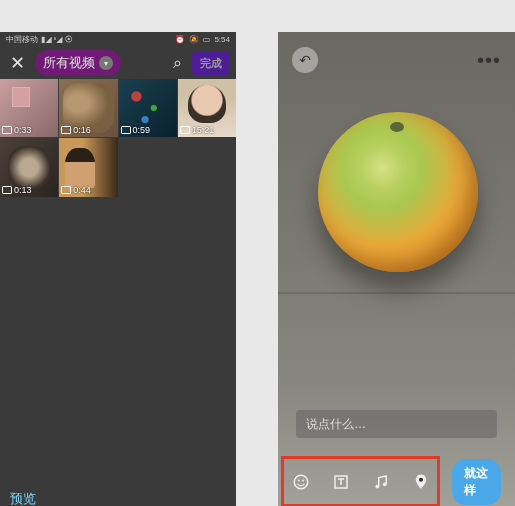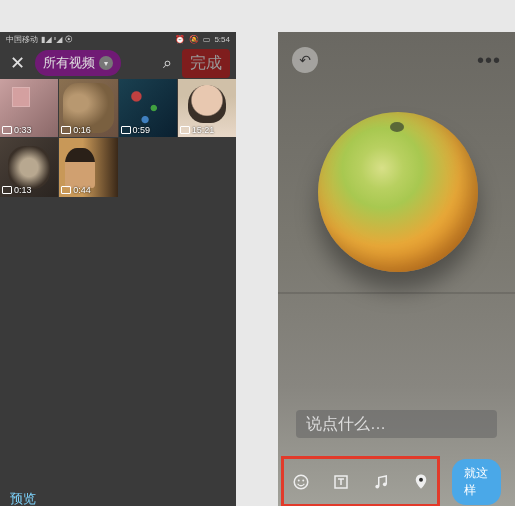--- a/index.html
+++ b/index.html
@@ -11,21 +11,21 @@
   
   .status-bar { height: 15px; display: flex; justify-content: space-between; align-items: center; padding: 0 6px; color: #ccc; font-size: 8px; }
   .status-left { display: flex; gap: 3px; align-items: center; }
   .status-right { display: flex; gap: 4px; align-items: center; }
   .header { height: 32px; display: flex; align-items: center; padding: 0 6px; gap: 6px; background: #3a3a3a; }
   .close-x { color: #e0e0e0; font-size: 18px; cursor: pointer; padding: 2px 4px; }
   .dropdown { background: #701a75; border-radius: 14px; padding: 4px 8px; display: flex; align-items: center; gap: 4px; color: #e0e0e0; font-size: 13px; cursor: pointer; }
   .drop-caret { width: 14px; height: 14px; border-radius: 50%; background: #777; display: flex; align-items: center; justify-content: center; font-size: 8px; }
   .spacer { flex: 1; }
   .search-ic { color: #e0e0e0; font-size: 16px; cursor: pointer; padding: 4px; }
-  .done-btn { background: #7f1d1d; border-radius: 4px; padding: 4px 8px; color: #999; font-size: 16px; cursor: pointer; }
+  .done-btn { background: #4c1d95; border-radius: 4px; padding: 4px 8px; color: #999; font-size: 11px; cursor: pointer; font-weight: bold; }
 
   .grid { display: grid; grid-template-columns: repeat(4, 1fr); gap: 1px; background: #3a3a3a; }
   .thumb { position: relative; aspect-ratio: 1/1; background: #222; overflow: hidden; cursor: pointer; }
   .thumb-img { position: absolute; inset: 0; }
   .thumb-badge { position: absolute; bottom: 2px; left: 2px; display: flex; align-items: center; gap: 2px; color: #fff; font-size: 9px; text-shadow: 0 0 2px #000; }
   .vid-ic { width: 10px; height: 8px; border: 1px solid #fff; border-radius: 1px; }
   .t1 { background: linear-gradient(135deg,#c9a0a0,#8a6868); }
   .t1-rect { position:absolute; top:8px; left:12px; width:18px; height:20px; background:#d4a0a0; border:1px solid #fff3; }
   .t2 { background: linear-gradient(135deg,#8a7050,#6a5040); }
   .t2-dog { position:absolute; inset:4px; background: radial-gradient(ellipse at 30% 40%, #b89870 20%, #7a6040 60%); border-radius:30%; }
@@ -53,24 +53,24 @@
     background: radial-gradient(circle at 40% 35%, #d8e088 0%, #b8d060 15%, #a8c850 28%, #e8a838 55%, #e89028 75%, #c87820 100%);
     box-shadow: inset -8px -8px 20px rgba(0,0,0,0.25), 0 18px 22px rgba(0,0,0,0.35);
   }
   .orange::after { content:""; position:absolute; top:10px; left:72px; width:14px; height:10px; background:#5a6838; border-radius:50%; }
   .table-edge { position:absolute; top:260px; left:0; right:0; height:2px; background:rgba(0,0,0,0.12); }
 
   .top-bar-r { position:absolute; top:8px; left:0; right:0; height:40px; display:flex; justify-content:space-between; align-items:center; padding:0 14px; }
   .undo-btn { width:26px; height:26px; border-radius:50%; background:rgba(255,255,255,0.38); display:flex; align-items:center; justify-content:center; color:#333; font-size:14px; cursor:pointer; }
   .more-btn { color:#333; font-size:20px; letter-spacing:1px; cursor:pointer; }
 
-  .caption-box { position:absolute; left:18px; right:18px; top:378px; height:28px; background:rgba(100,100,100,0.55); border-radius:4px; display:flex; align-items:center; padding:0 10px; color:#ddd; font-size:16px; cursor:text;text-align:center; }
+  .caption-box { position:absolute; left:18px; right:18px; top:378px; height:28px; background:rgba(100,100,100,0.55); border-radius:4px; display:flex; align-items:center; padding:0 10px; color:#ddd; font-size:12px; cursor:text;text-align:center; }
 
   .toolbar-highlight { position:absolute; left:3px; top:424px; width:159px; height:51px; border:3px solid #e23a2a; }
-  .bottom-toolbar { position:absolute; left:0; right:0; top:428px; height:44px; display:flex; align-items:center; padding:0 14px; gap:22px; }
+  .bottom-toolbar { position:absolute; left:0; right:0; top:428px; height:44px; display:flex; align-items:center; padding:0 14px; gap:22px;font-weight:bold; }
   .tb-ic { color:#eee; cursor:pointer; display:flex; align-items:center; justify-content:center; width:20px; height:20px; }
   .emoji-ic svg, .text-ic svg, .music-ic svg, .pin-ic svg { width:18px; height:18px; fill:#eee; }
   .publish-btn { margin-left:auto; background:#4aa8e8; color:#fff; font-size:12px; padding:6px 12px; border-radius:14px; cursor:pointer; }
 
   .navbar-right { position:absolute; bottom:0; left:0; right:0; height:24px; display:flex; justify-content:space-around; align-items:center; }
   .navbar-right .nav-ic { color:#999; }
 </style>
 </head>
 <body>
 

